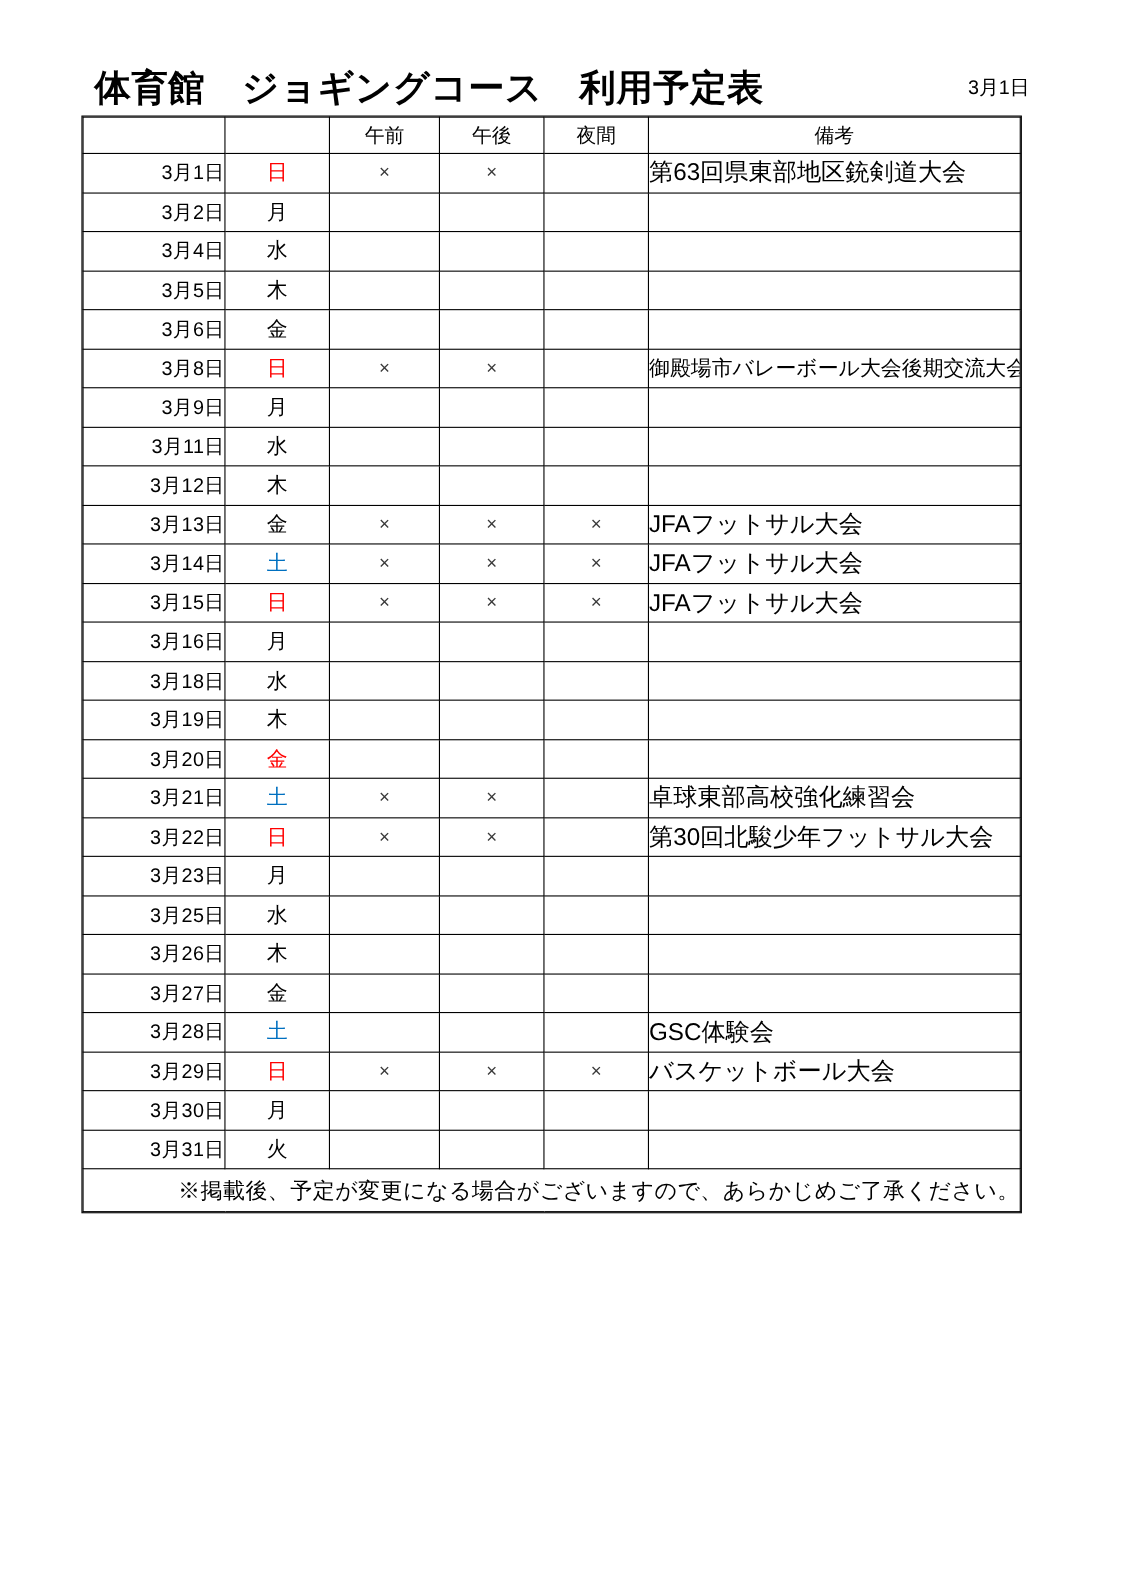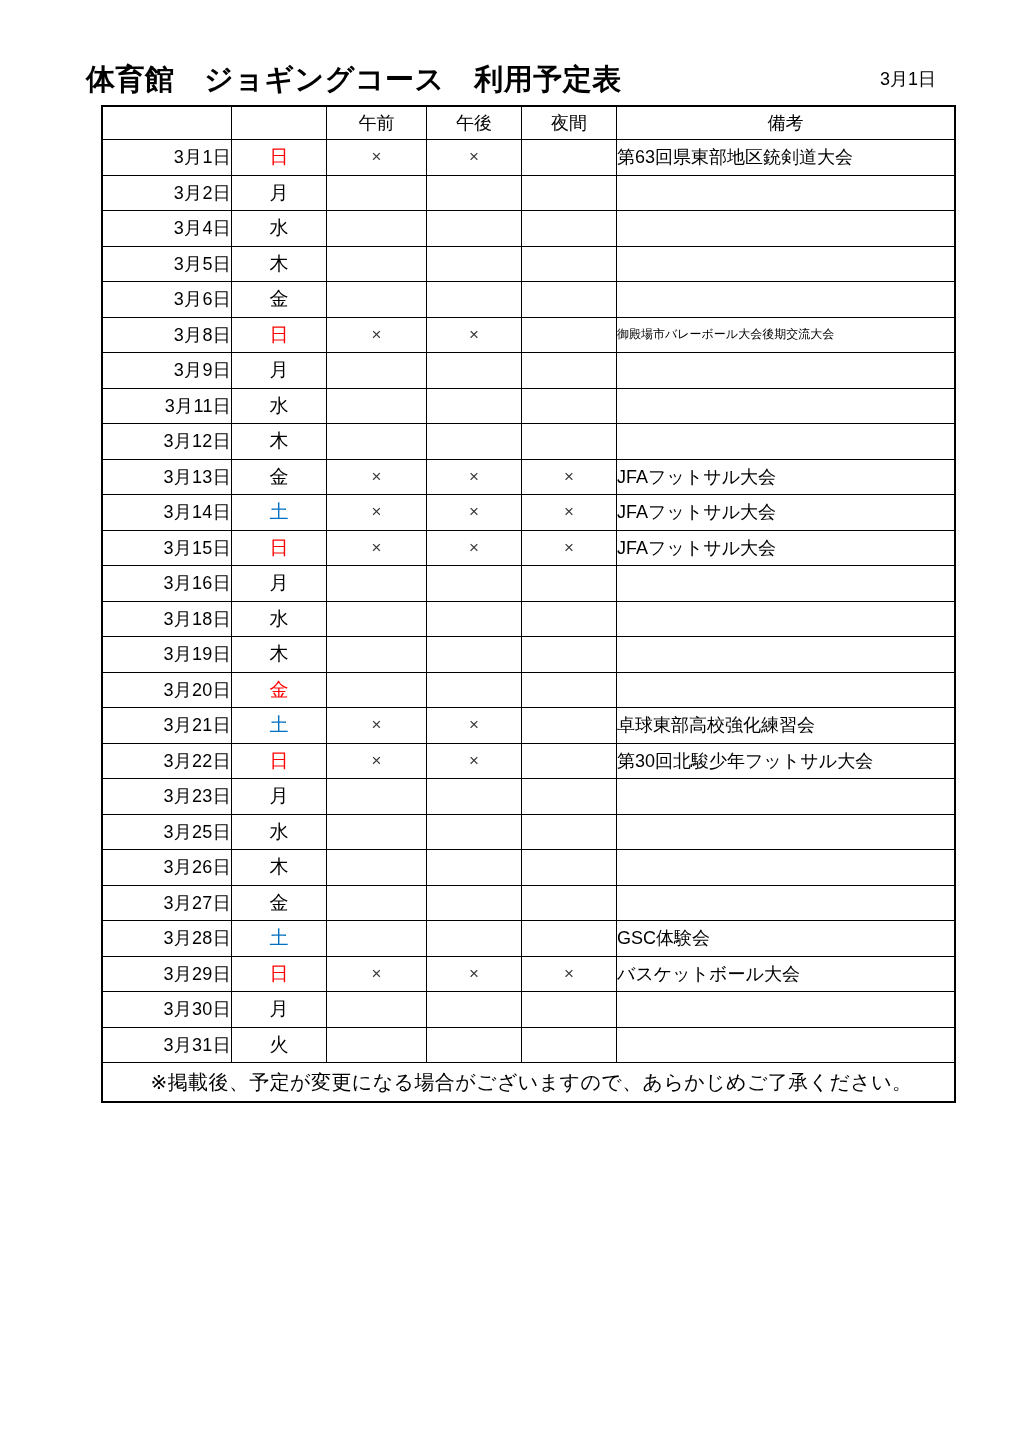--- a/index.html
+++ b/index.html
@@ -26,37 +26,37 @@
     position: absolute;
     left: 86px;
     top: 58px;
     width: 852px;
     height: 42px;
     display: flex;
     align-items: center;
     justify-content: space-between;
   }
   .doc-title {
-    font-size: 29px;
+    font-size: 33px;
     font-weight: bold;
     letter-spacing: 0.5px;
     white-space: pre;
     line-height: 1;
   }
   .doc-date {
     font-size: 18px;
     font-weight: normal;
     line-height: 1;
     padding-right: 2px;
   }
 
   
   .sheet {
     position: absolute;
-    left: 102px;
+    left: 75px;
     top: 106px;
     width: 852px;
     border-collapse: collapse;
     table-layout: fixed;
   }
   .sheet td, .sheet th {
     border: 1px solid #000000;
     padding: 0;
     font-weight: normal;
     vertical-align: middle;
@@ -101,33 +101,34 @@
   .cell-dow.wk   { color: #000000; }
 
   .cell-mark {
     text-align: center;
     font-size: 17px;
     color: #3a3a3a;
   }
   .cell-note {
     text-align: left;
     padding-left: 7px;
-    font-size: 18px;
+    font-size: 22px;
     white-space: nowrap;
     overflow: hidden;
   }
-  .cell-note.small { font-size: 12px; }
+  .cell-note.small { font-size: 19px; }
 
   .footer-row td {
     height: 38px;
-    text-align: center;
+    text-align: right;
     padding-left: 6px;
     font-size: 20px;
     letter-spacing: 0.4px;
     white-space: nowrap;
+    font-family: Liberation Serif, serif;
   }
 </style>
 </head>
 <body>
 
 <div class="page">
 
   <div class="header">
     <div class="doc-title">体育館　ジョギングコース　利用予定表</div>
     <div class="doc-date">3月1日</div>

